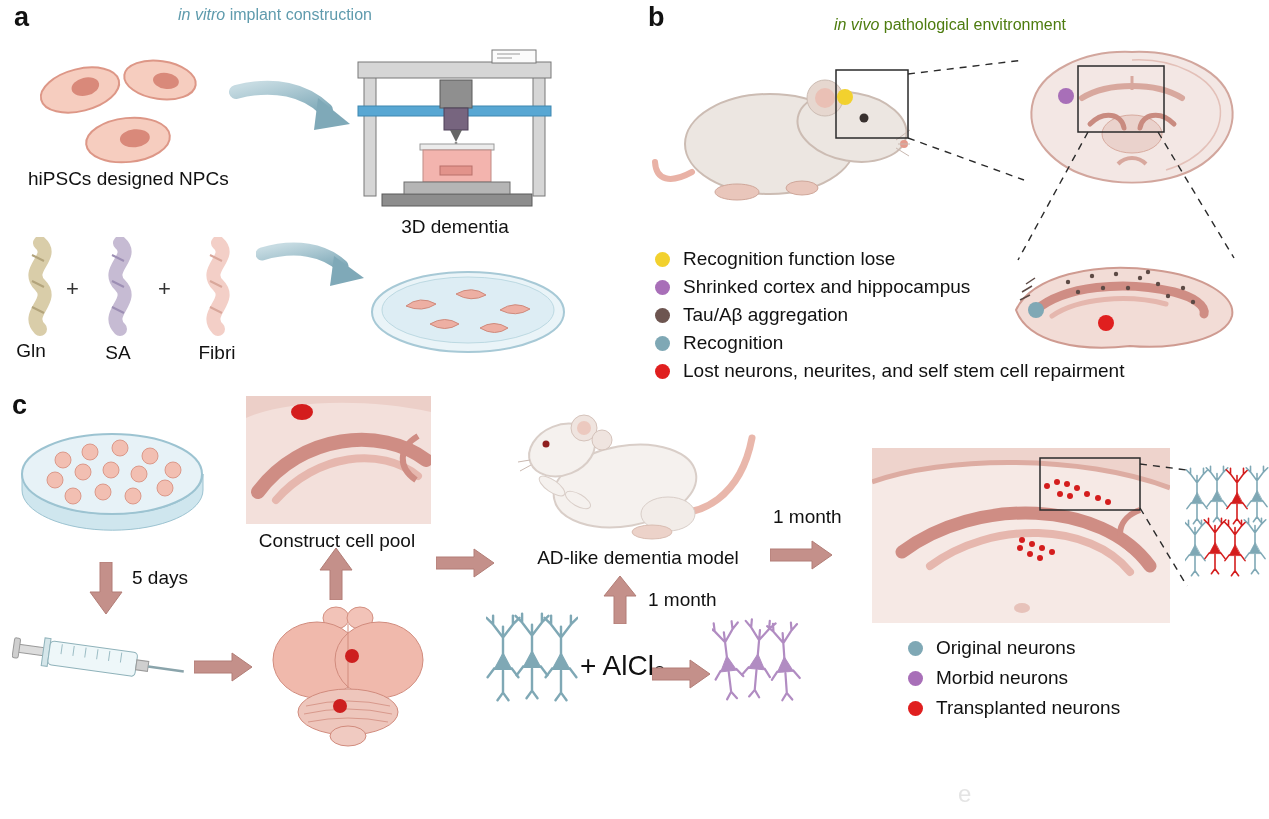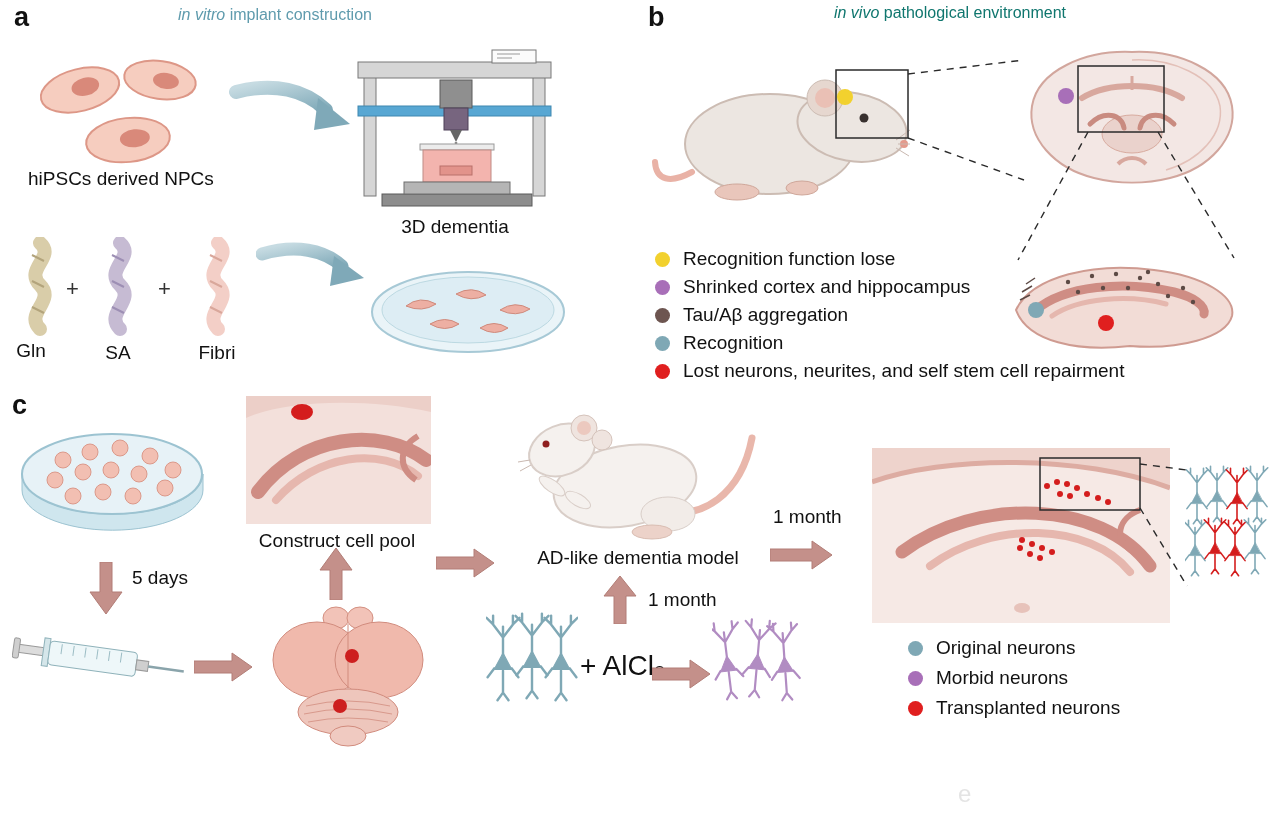--- a/index.html
+++ b/index.html
@@ -42,21 +42,21 @@
   <svg class="abs" style="left:28px;top:52px" width="195" height="115" viewBox="0 0 195 115">
     <g stroke="#dd9787" stroke-width="2">
       <ellipse cx="52" cy="38" rx="40" ry="21" fill="#f6cdbf" transform="rotate(-14 52 38)"></ellipse>
       <ellipse cx="132" cy="28" rx="36" ry="19" fill="#f6cdbf" transform="rotate(8 132 28)"></ellipse>
       <ellipse cx="100" cy="88" rx="42" ry="22" fill="#f6cdbf" transform="rotate(-6 100 88)"></ellipse>
     </g>
     <ellipse cx="58" cy="36" rx="14" ry="9" fill="#d9897a" transform="rotate(-14 52 38)"></ellipse>
     <ellipse cx="138" cy="28" rx="13" ry="8" fill="#d9897a" transform="rotate(8 132 28)"></ellipse>
     <ellipse cx="107" cy="87" rx="15" ry="9" fill="#d9897a" transform="rotate(-6 100 88)"></ellipse>
   </svg>
-  <div class="abs lbl" style="left:28px;top:168px">hiPSCs derived NPCs</div>
+  <div class="abs lbl" style="left:28px;top:168px">hiPSCs designed NPCs</div>
 
   <svg class="abs" style="left:228px;top:78px" width="130" height="68" viewBox="0 0 130 68">
     <defs>
         <linearGradient id="tg1" x1="0" y1="0" x2="1" y2="1">
       <stop offset="0" stop-color="#c6dbe2"></stop>
           <stop offset="1" stop-color="#7fa9b8"></stop>
         </linearGradient>
       </defs>
     <path d="M8,14 C46,4 78,12 98,32" stroke="url(#tg1)" stroke-width="14" fill="none" stroke-linecap="round"></path>
     <polygon points="90,20 122,46 86,52" fill="#7fa9b8"></polygon>
@@ -117,21 +117,21 @@
     <g fill="#edafa3" stroke="#cf8a7c">
       <path d="M38,40 q14,-11 30,-2 q-14,9 -30,2 z"></path>
       <path d="M88,28 q16,-9 30,1 q-15,8 -30,-1 z"></path>
       <path d="M132,44 q15,-10 30,-1 q-14,9 -30,1 z"></path>
       <path d="M62,58 q15,-9 29,0 q-14,9 -29,0 z"></path>
       <path d="M112,62 q14,-9 28,0 q-13,9 -28,0 z"></path>
     </g>
   </svg>
 
   <div class="abs panel-letter" style="left:648px;top:2px">b</div>
-  <div class="abs fig-title" style="left: 785px; top: 4px; width: 330px; color: #0f766e;">
+  <div class="abs fig-title" style="left: 785px; top: 16px; width: 330px; color: #4d7c0f;">
     <span class="it">in vivo</span><span> pathological envitronment</span>
   </div>
 
   <svg class="abs" style="left:652px;top:52px" width="260" height="155" viewBox="0 0 260 155">
     <path d="M40,120 C18,132 4,128 3,110" stroke="#e9b2a6" stroke-width="6" fill="none" stroke-linecap="round"></path>
     <ellipse cx="118" cy="92" rx="85" ry="50" fill="#ece6e1" stroke="#ccbcb3" stroke-width="2"></ellipse>
     <ellipse cx="200" cy="75" rx="55" ry="34" fill="#ece6e1" stroke="#ccbcb3" stroke-width="2" transform="rotate(10 200 75)"></ellipse>
     <circle cx="173" cy="46" r="18" fill="#e6d7cf" stroke="#ccbcb3"></circle>
     <circle cx="173" cy="46" r="10" fill="#eac0b5"></circle>
     <circle cx="212" cy="66" r="4.5" fill="#38302e"></circle>

